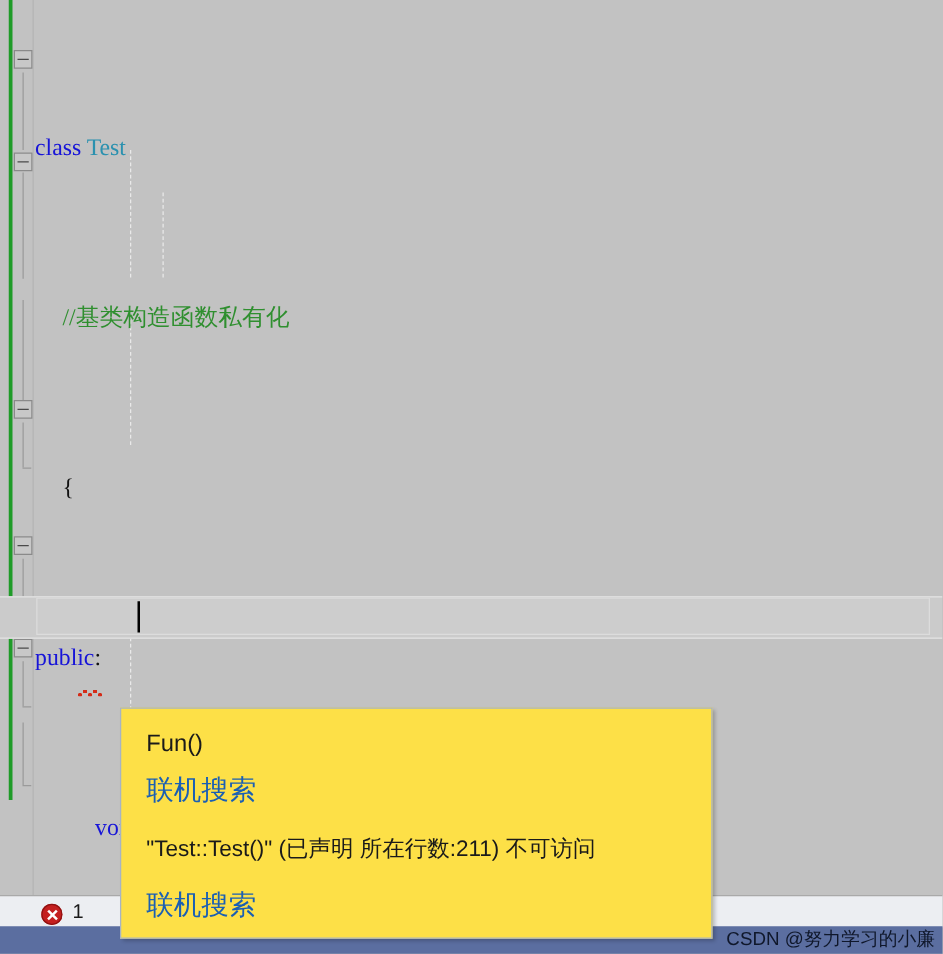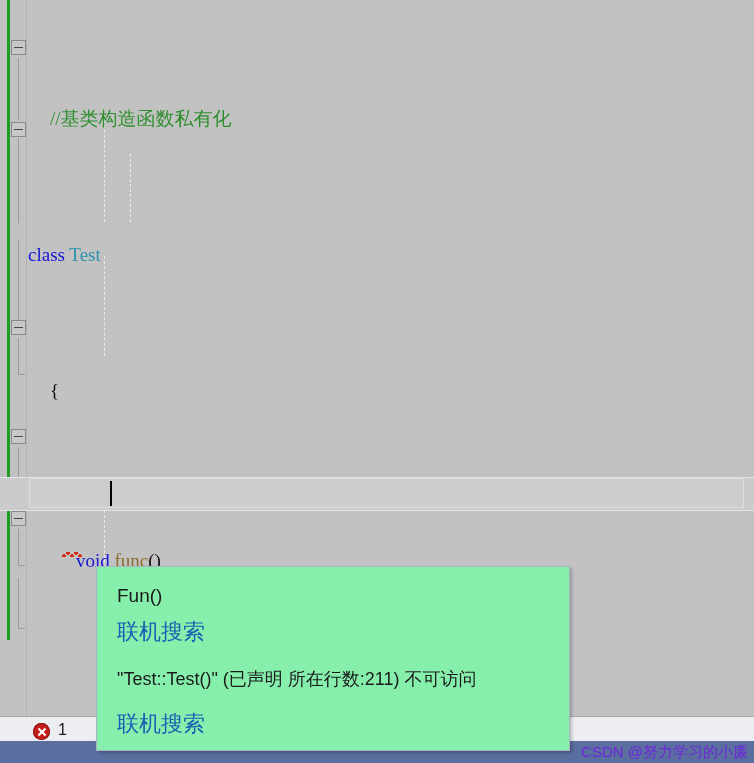--- a/index.html
+++ b/index.html
@@ -86,21 +86,21 @@
       radial-gradient(circle at 2px 4px, #d42c18 1.6px, transparent 1.8px),
       radial-gradient(circle at 6px 1px, #d42c18 1.6px, transparent 1.8px),
       radial-gradient(circle at 10px 4px, #d42c18 1.6px, transparent 1.8px),
       radial-gradient(circle at 14px 1px, #d42c18 1.6px, transparent 1.8px),
       radial-gradient(circle at 18px 4px, #d42c18 1.6px, transparent 1.8px);
   }
 
   
   #tooltip{
     position:absolute;left:96px;top:566px;width:474px;height:185px;
-    background:#86efac;
+    background:#fde047;
     border:1px solid #a8b4c4;
     box-shadow:2px 2px 3px rgba(0,0,0,.22);
     box-sizing:border-box;
     font-family:"Liberation Sans","DejaVu Sans",sans-serif;
     z-index:40;
     padding:16px 20px 0 20px;
   }
   .tt-sig{font-size:19px;color:#1a1a1a;margin:2px 0 10px 0;}
   .tt-link{font-size:22px;color:#1a5fb4;margin:0 0 20px 0;cursor:pointer;}
   .tt-msg{font-size:18px;color:#1a1a1a;margin:0 0 18px 0;}
@@ -125,21 +125,21 @@
   }
 
   
   #statusbar{
     position:absolute;left:0;top:741px;width:754px;height:22px;
     background:#5b6ea0;
   }
   .watermark{
     position:absolute;right:6px;top:741px;height:22px;line-height:22px;
     font-family:"Liberation Sans","DejaVu Sans",sans-serif;
-    font-size:15px;color:#6d28d9;white-space:nowrap;z-index:3;
+    font-size:15px;color:#0f172a;white-space:nowrap;z-index:3;
   }
 </style>
 </head>
 <body>
 
 <div id="editor">
 
   <div class="change-bar"></div>
   <div class="margin-sep"></div>
 
@@ -166,26 +166,27 @@
   <div class="iguide" style="left:104px;top:510px;height:118px;"></div>
 
   <div class="curline"></div>
   <div class="curline-box"></div>
   <div class="caret"></div>
 
   <div class="squig"></div>
 
   <div id="code">
 
+    <div class="ln"><span class="kw">class</span> <span class="typ">Test</span></div>
+
     <div class="ln ind1"><span class="cmt">//基类构造函数私有化</span></div>
 
-    <div class="ln"><span class="kw">class</span> <span class="typ">Test</span></div>
-
     <div class="ln ind1"><span class="pl">{</span></div>
 
+    <div class="ln"><span class="kw">public</span><span class="pl">:</span></div>
 
     <div class="ln ind2"><span class="kw">void</span> <span class="fn">func</span><span class="pl">()</span></div>
 
     
 
     
 
     
 
     

